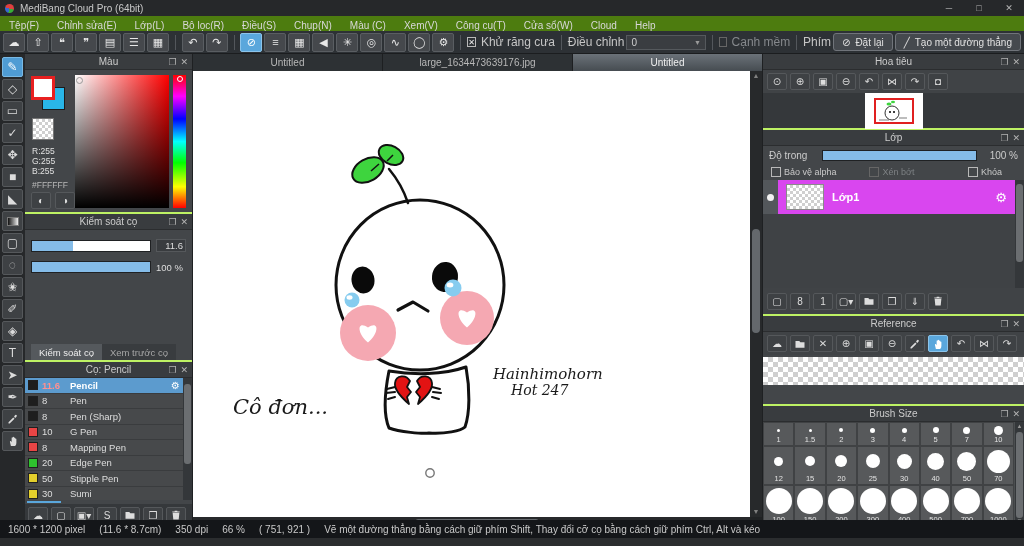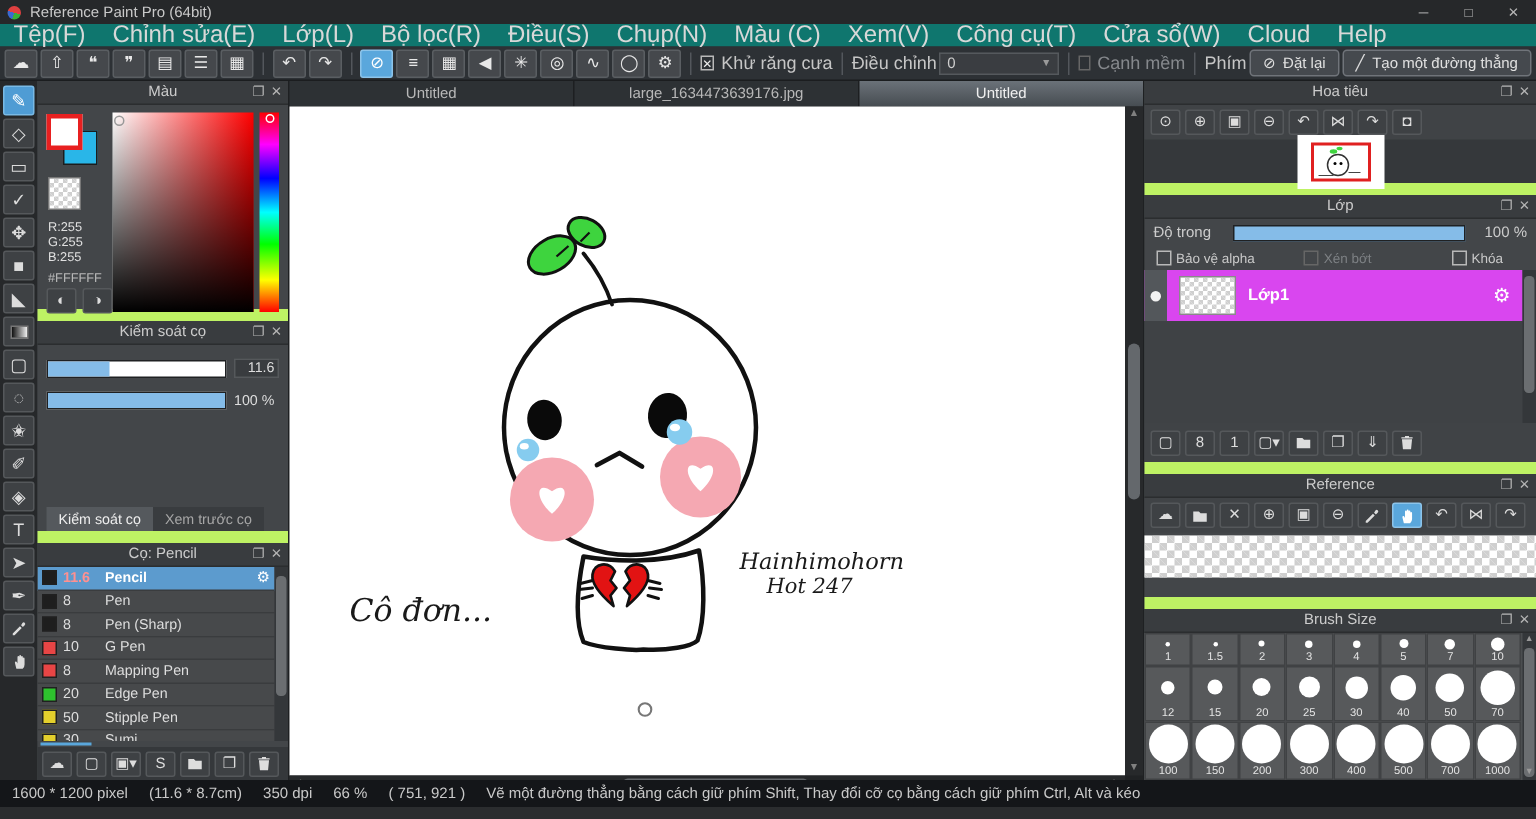--- a/index.html
+++ b/index.html
@@ -6,21 +6,21 @@
     font-family:"Liberation Sans","DejaVu Sans",sans-serif;background:#2b2d2f;
     -webkit-user-select:none;user-select:none}
   *{box-sizing:border-box}
   
   .titlebar{height:16px;background:#26282a;display:flex;align-items:center;color:#c9c9c9;font-size:10px}
   .logo{width:9px;height:9px;border-radius:50%;margin:0 6px 0 5px;
     background:conic-gradient(#e04040 0 30%,#38b038 30% 55%,#3a6ad0 55% 80%,#e04040 80%)}
   .win-controls{margin-left:auto;display:flex;gap:0}
   .win-btn{width:30px;text-align:center;color:#b6b6b6;font-size:9px;line-height:16px}
   
-  .menubar{height:15px;background:#0f766e;display:flex;align-items:center;font-size:16px;color:#d8d8d8}
+  .menubar{height:15px;background:#4d7c0f;display:flex;align-items:flex-end;font-size:10px;color:#d8d8d8}
   .menu-item{padding:0 9px;white-space:nowrap}
   
   .toolbar{height:23px;background:#2d3135;display:flex;align-items:center;padding:0 3px;gap:2px;border-bottom:1px solid #1b1d1f}
   .tbtn{min-width:22px;height:19px;background:#45484c;border:1px solid #5a5e62;border-radius:2px;
     color:#e8e8e8;font-size:11px;display:flex;align-items:center;justify-content:center;line-height:1}
   .tbtn.active{background:#5aa7dc;border-color:#8cc4ea;color:#fff}
   .tsep{width:1px;height:15px;background:#53575c;margin:0 4px}
   .tlabel{font-size:12px;color:#c6c6c6;margin:0 0;white-space:nowrap}
   .tlabel.dim{color:#85888c}
   .checkbox{width:10px;height:10px;border:1px solid #b9b9b9;display:inline-flex;align-items:center;justify-content:center;
@@ -35,21 +35,21 @@
   .main{position:absolute;top:54px;left:0;width:1024px;height:474px;display:flex}
   
   .toolcol{width:25px;background:#26282a;display:flex;flex-direction:column;align-items:center;padding-top:3px}
   .tool{width:21px;height:20px;background:#3e4144;border:1px solid #55585b;border-radius:2px;color:#dcdcdc;
     font-size:12px;display:flex;align-items:center;justify-content:center;margin-bottom:2px;flex:none}
   .tool.active{background:#4f9cd4;border-color:#79b9e4;color:#fff}
   .tool svg,.tbtn svg,.pbtn svg{width:12px;height:12px;fill:currentColor}
   .gradchip{width:12px;height:9px;background:linear-gradient(to right,#111,#eee);display:inline-block;border:1px solid #777}
   
   .leftpanels{width:168px;display:flex;flex-direction:column;background:#3a3d40;border-right:1px solid #1e2022}
-  .panel{display:flex;flex-direction:column;background:#434649;border-bottom:8px solid #bef264}
+  .panel{display:flex;flex-direction:column;background:#434649;border-bottom:2px solid #bef264}
   .phead{height:16px;background:#393c3f;display:flex;align-items:center;font-size:10px;color:#cccccc;
     position:relative;border-bottom:1px solid #2b2d2f;flex:none}
   .ptitle{flex:1;text-align:center}
   .phicons{position:absolute;right:4px;top:0;bottom:0;display:flex;align-items:center;gap:4px;font-size:9px;color:#b5b5b5}
   
   .color-body{height:143px;position:relative;padding:5px}
   .sw-bg{position:absolute;left:17px;top:17px;width:23px;height:23px;border:1px solid #1c1c1c}
   .sw-fg{position:absolute;left:6px;top:6px;width:24px;height:24px;background:#fff;border:3px solid #e82020}
   .sw-tr{position:absolute;left:7px;top:48px;width:22px;height:22px;border:1px solid #777}
   .rgb{position:absolute;left:7px;top:76px;font-size:8.5px;color:#e0e0e0;line-height:10px}
@@ -141,21 +141,21 @@
   
   .statusbar{position:absolute;left:0;bottom:8px;width:1024px;height:18px;background:#141619;color:#c9c9c9;
     font-size:10px;display:flex;align-items:center;padding:0 8px;white-space:nowrap;overflow:hidden}
   .statusbar span{margin-right:14px}
 </style>
 </head>
 <body>
 
 <div class="titlebar">
   <span class="logo"></span>
-  <span>Reference Paint Pro (64bit)</span>
+  <span>MediBang Cloud Pro (64bit)</span>
   <div class="win-controls" id="win-controls">
       <div class="win-btn"><span>─</span></div>
       <div class="win-btn"><span>□</span></div>
       <div class="win-btn"><span>✕</span></div>
     </div>
 </div>
 
 <div class="menubar" id="menubar">
     <div class="menu-item">Tệp(F)</div>
     <div class="menu-item">Chỉnh sửa(E)</div>

